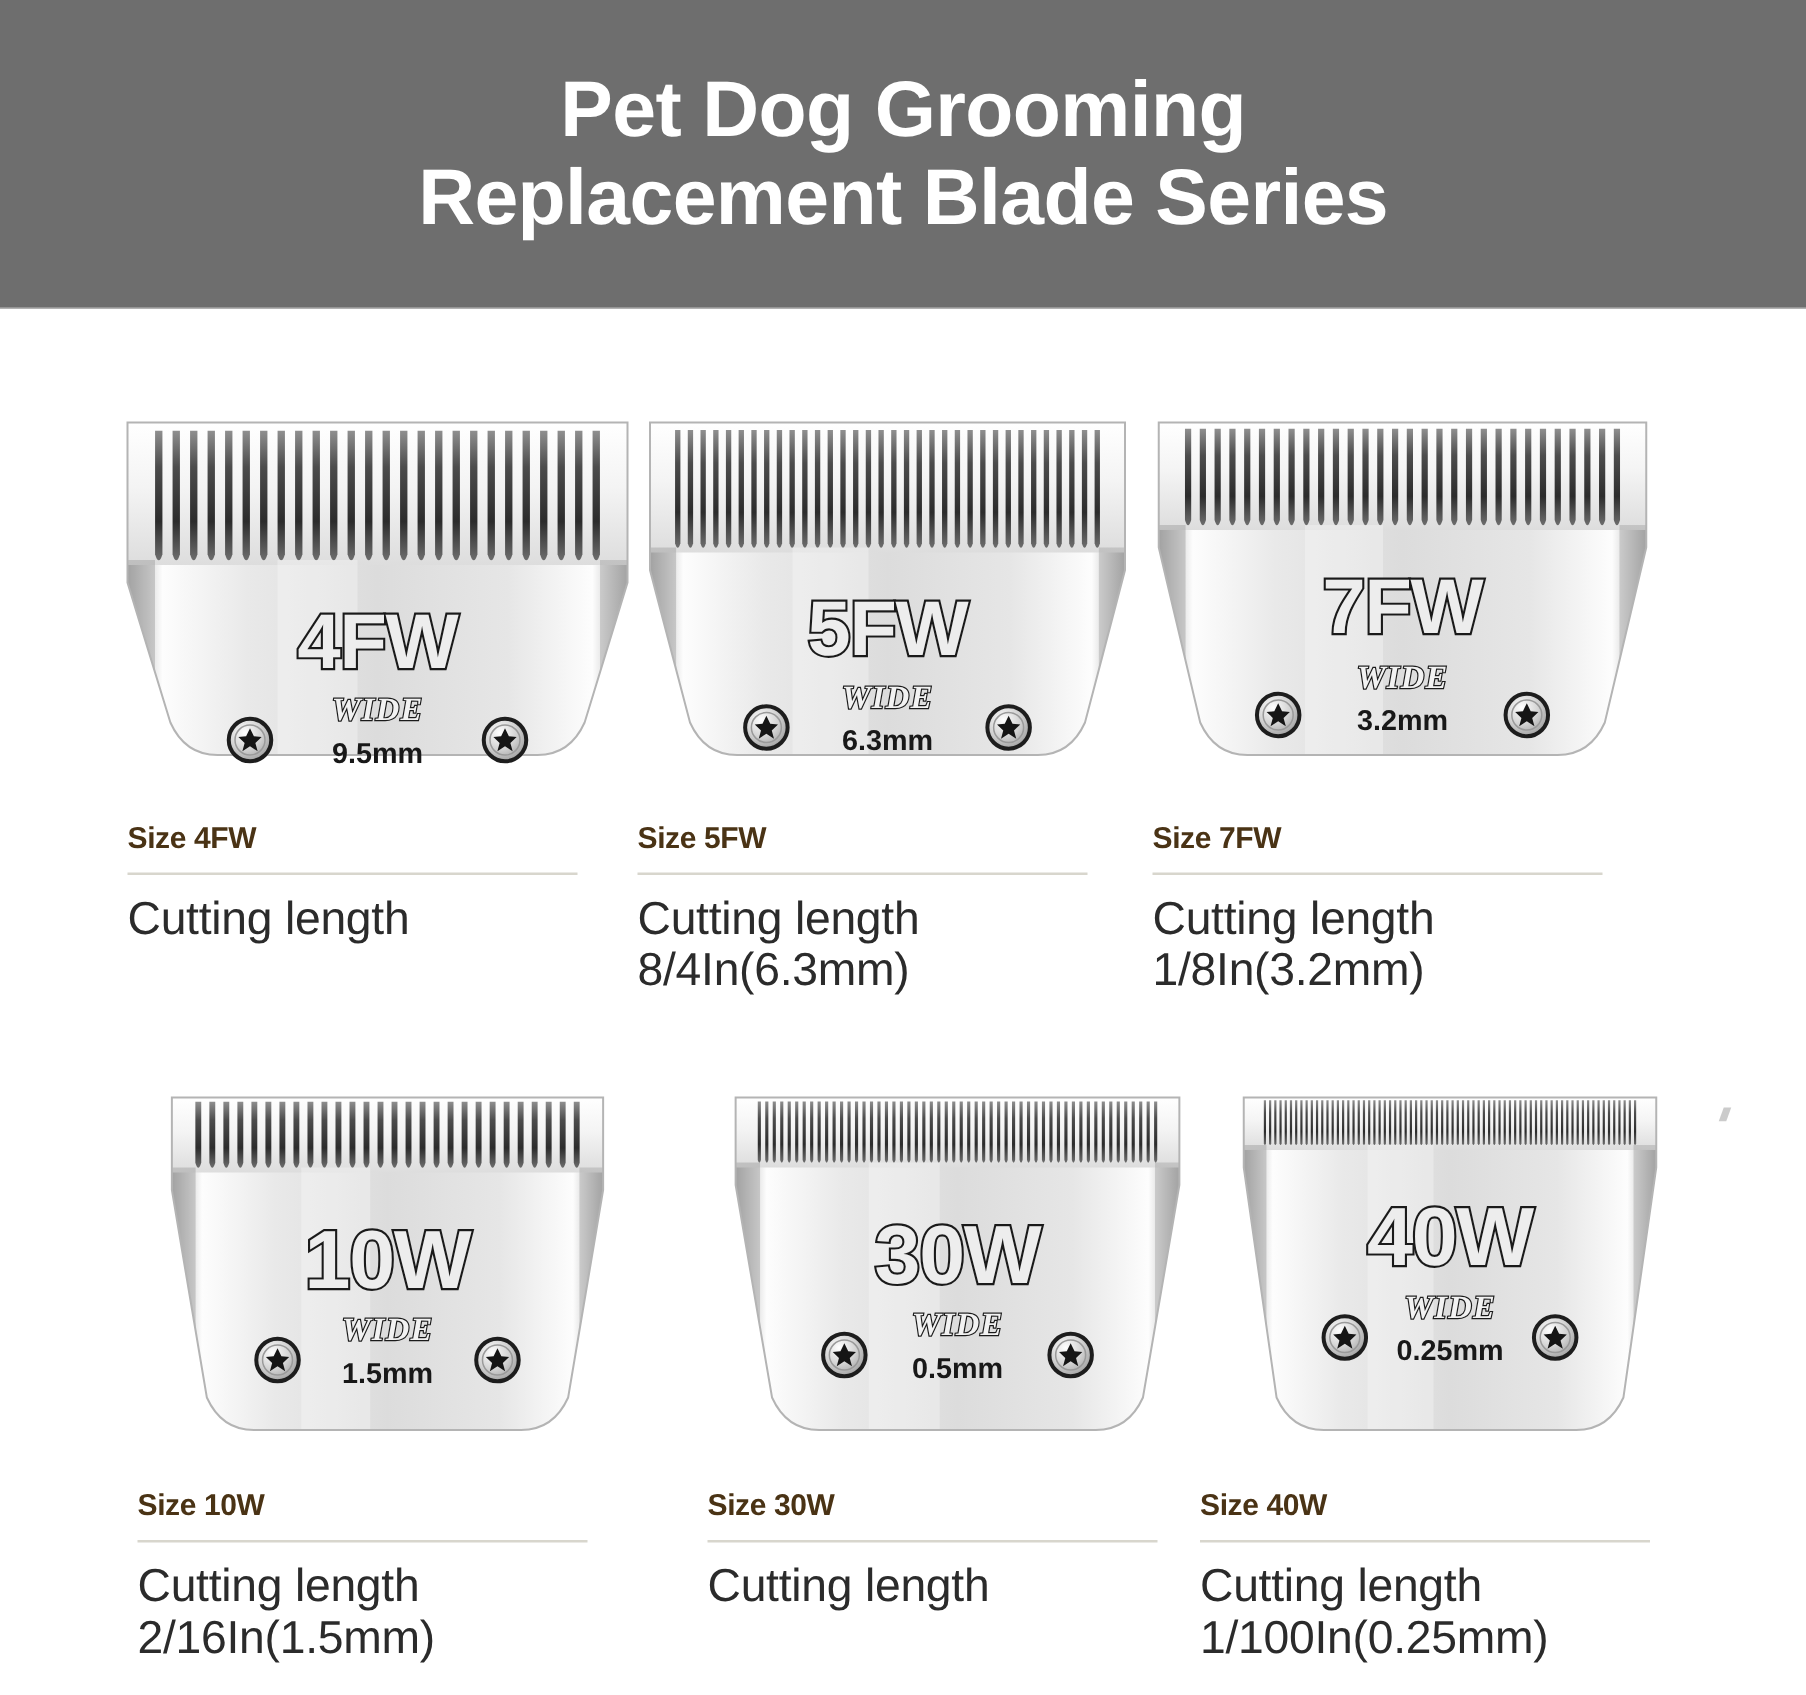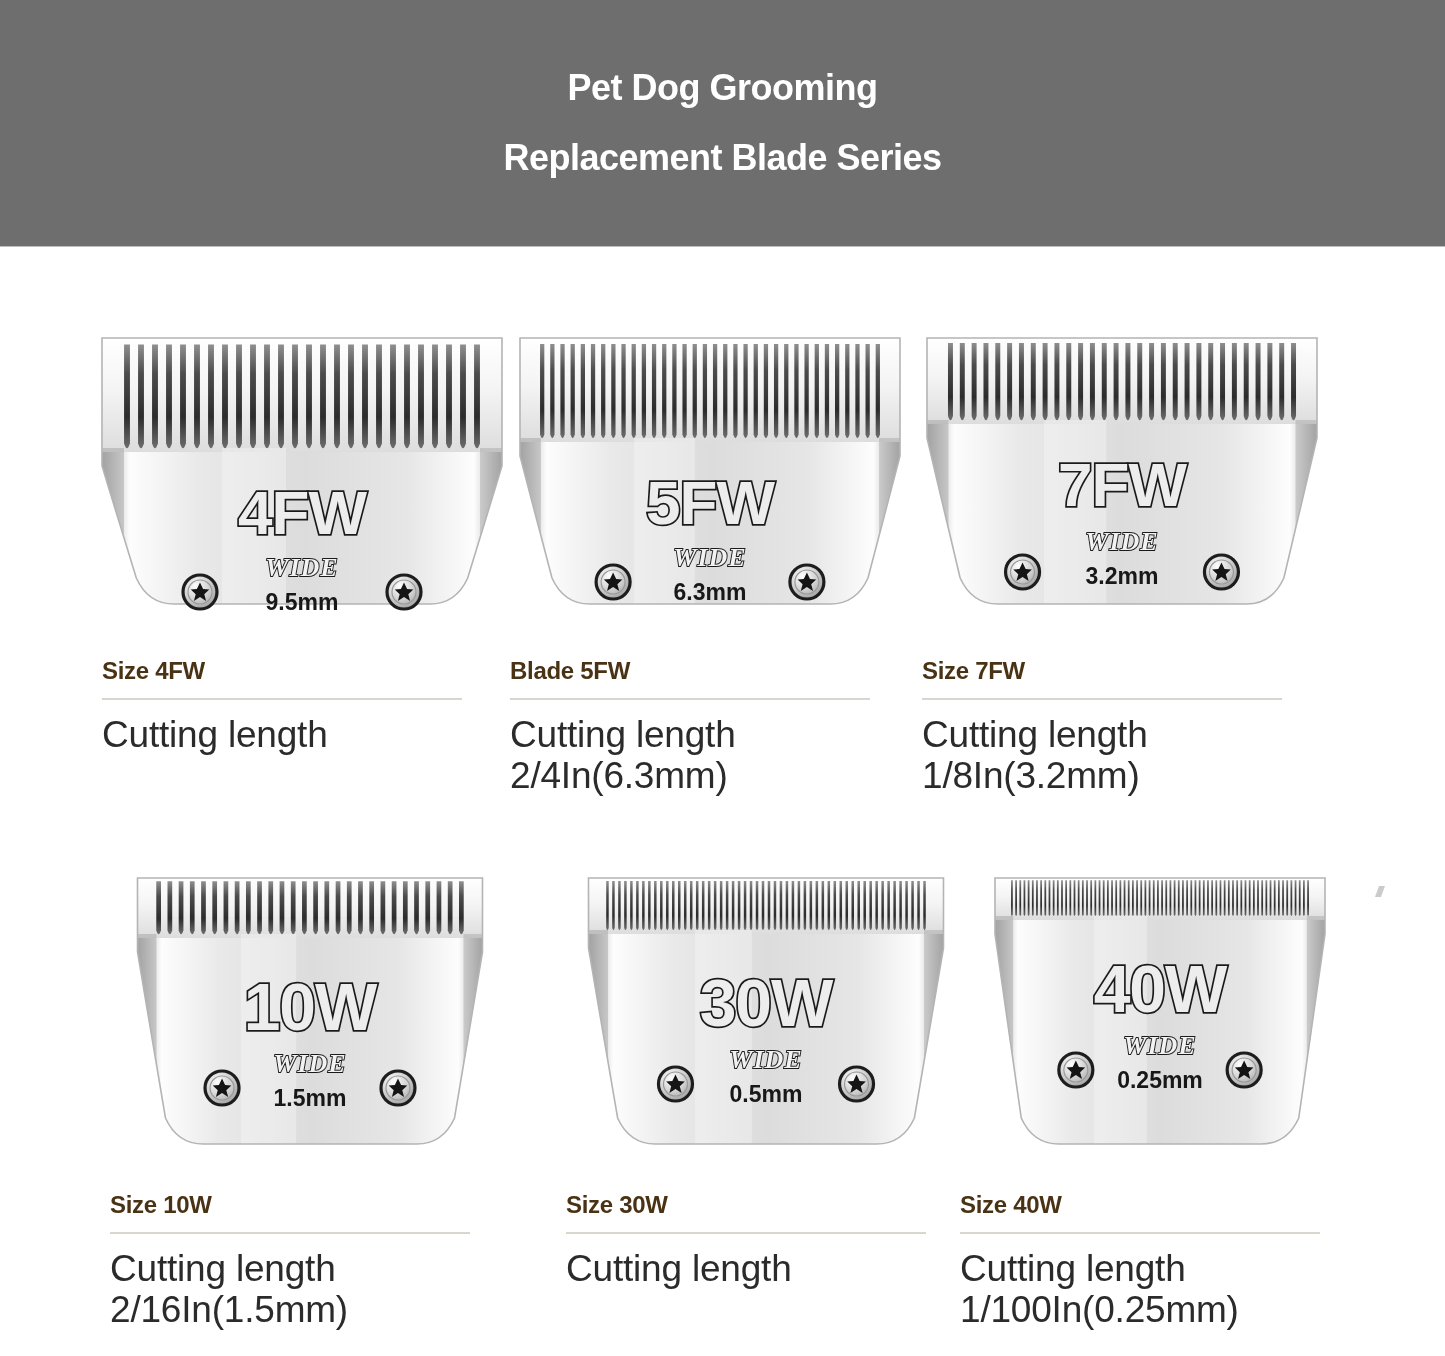--- a/index.html
+++ b/index.html
@@ -20,21 +20,21 @@
     background: #6e6e6e;
     display: flex;
     flex-direction: column;
     align-items: center;
     justify-content: center;
     border-bottom: 1px solid #bdbdbd;
   }
   .banner-line {
     color: #ffffff;
     font-weight: bold;
-    font-size: 36px;
+    font-size: 63px;
     line-height: 70px;
     letter-spacing: -0.5px;
     text-align: center;
     white-space: nowrap;
   }
 
   
   #blade-grid {
     position: absolute;
     top: 247px;
@@ -582,24 +582,24 @@
                  L 310 247 L 316.2 247.6
                  L 311.2 252.3 L 313 259
                  L 306.9 255
                  L 300.79999999999995 259 L 302.59999999999997 252.3
                  L 297.59999999999997 247.6 L 303.79999999999995 247 Z" fill="#151515"></path>
       </g>
       </svg>
     </div>
 
     <div class="blade-caption" style="top:318px">
-      <div class="size-heading">Blade 5FW</div>
+      <div class="size-heading">Size 5FW</div>
       <div class="caption-rule"></div>
       <div class="cut-line first">Cutting length</div>
-      <div class="cut-line">2/4In(6.3mm)</div>
+      <div class="cut-line">8/4In(6.3mm)</div>
     </div>
   </div>
     <div class="blade-card col-2">
     <div class="blade-figure">
       <svg width="420" height="300" viewBox="0 0 420 300" xmlns="http://www.w3.org/2000/svg" role="img">
         <defs>
           <linearGradient id="bodyg2" x1="0" y1="0" x2="1" y2="0">
             <stop offset="0%" stop-color="#a8a8a8"></stop>
             <stop offset="7%" stop-color="#fdfdfd"></stop>
             <stop offset="24%" stop-color="#e9e9e9"></stop>

